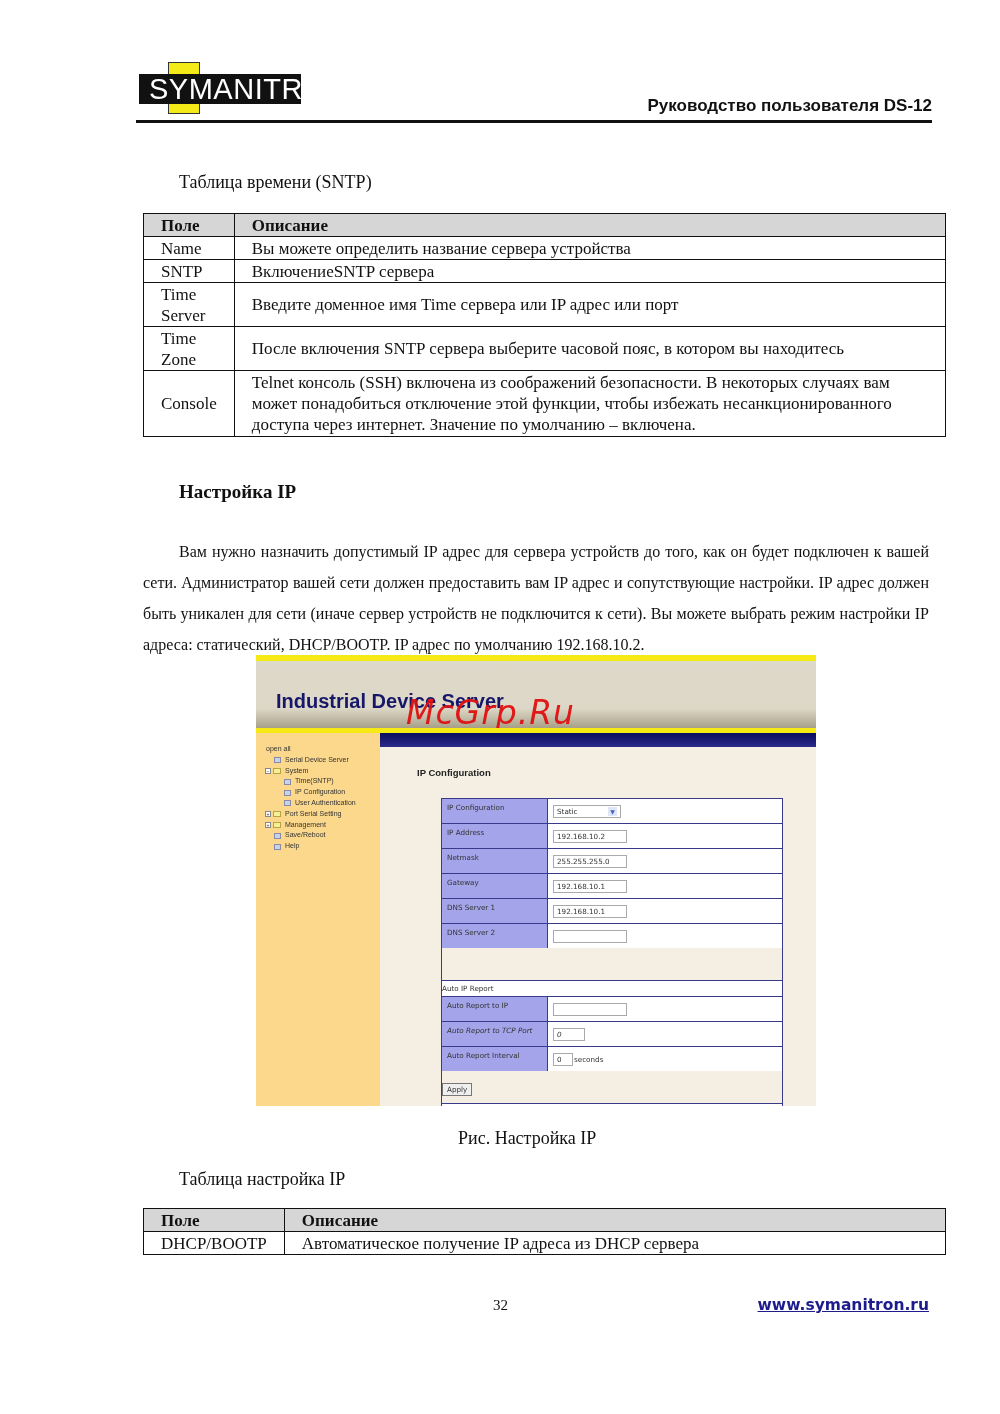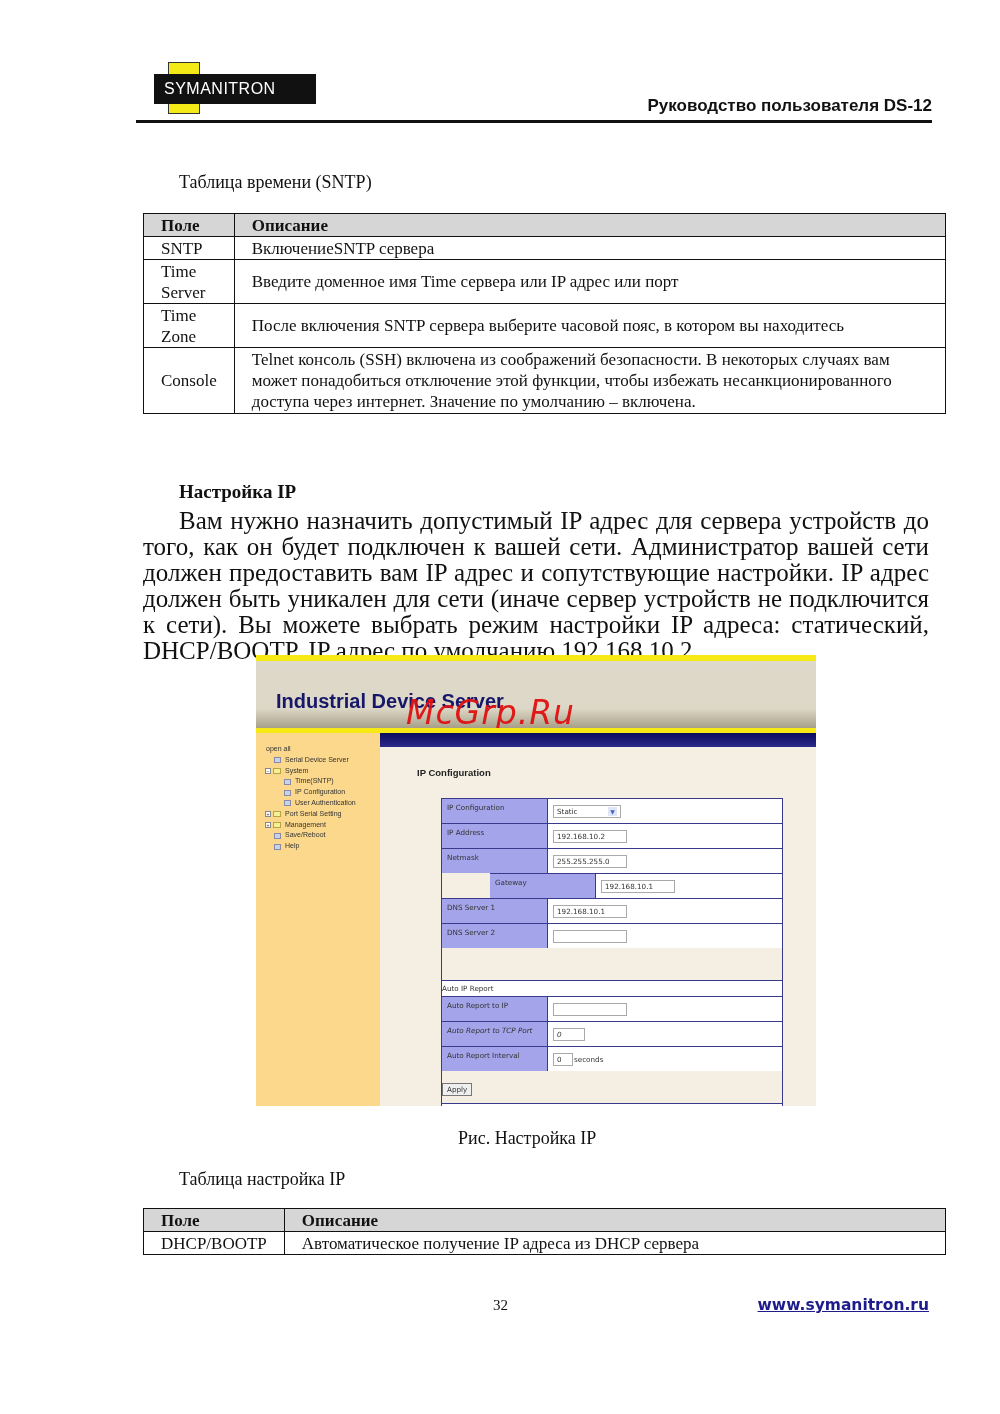--- a/index.html
+++ b/index.html
@@ -2,28 +2,28 @@
 <html><head>
 <meta charset="utf-8">
 <style>
   * { box-sizing: border-box; margin: 0; padding: 0; }
   html, body { width: 1000px; height: 1414px; background: #ffffff; overflow: hidden; }
   body { position: relative; font-family: "Liberation Serif", serif; color: #111; }
 
   
   .logo { position: absolute; left: 138px; top: 62px; width: 162px; height: 52px; }
   .logo-yellow { position: absolute; left: 30px; top: 0; width: 32px; height: 52px; background: #f4ea18; border: 1px solid #333; }
-  .logo-black { position: absolute; left: 16px; top: 12px; width: 162px; height: 30px; background: #111; color: #fff; font-family: "Liberation Sans", sans-serif; font-size: 16px; letter-spacing: 0.5px; line-height: 30px; padding-left: 10px; }
+  .logo-black { position: absolute; left: 1px; top: 12px; width: 162px; height: 30px; background: #111; color: #fff; font-family: "Liberation Sans", sans-serif; font-size: 29px; letter-spacing: 0.5px; line-height: 30px; padding-left: 10px; }
   .header-title { position: absolute; right: 68px; top: 96px; font-family: "Liberation Sans", sans-serif; font-weight: bold; font-size: 17px; color: #111; }
   .header-rule { position: absolute; left: 136px; top: 120px; width: 796px; height: 3px; background: #111; }
 
   
   .caption { position: absolute; font-size: 18px; }
   .section-title { position: absolute; left: 179px; top: 481px; font-size: 19px; font-weight: bold; }
-  .paragraph { position: absolute; left: 143px; top: 508px; width: 786px; font-size: 25px; line-height: 26px; text-align: justify; text-indent: 36px; }
+  .paragraph { position: absolute; left: 143px; top: 536px; width: 786px; font-size: 16px; line-height: 31px; text-align: justify; text-indent: 36px; }
 
   
   table.doc { position: absolute; border-collapse: collapse; font-size: 17px; }
   table.doc td, table.doc th { border: 1.5px solid #111; padding: 0 17px; vertical-align: middle; text-align: left; font-weight: normal; line-height: 21px; }
   table.doc th { background: #d6d6d6; font-weight: bold; }
 
   
   .figure { position: absolute; left: 256px; top: 655px; width: 560px; height: 451px; background: #f5efe3; overflow: hidden; }
   .fig-yellow-top { position: absolute; left: 0; top: 0; width: 560px; height: 6px; background: #f7ea14; }
   .fig-banner { position: absolute; left: 0; top: 6px; width: 560px; height: 68px; background: linear-gradient(#dedacb 0%, #dcd7c6 70%, #a59d85 100%); }
@@ -66,20 +66,24 @@
 <div class="header-rule"></div>
 
 <div class="caption" style="left:179px; top:172px;">Таблица времени (SNTP)</div>
 <table class="doc" style="left:143px; top:213px; width:803px;">
   <tbody>
       <tr style="height:23px;">
     <th style="width:86px;">Поле</th>
     <th>Описание</th>
   </tr>
   <tr style="height:23px;">
+    <td>Name</td>
+    <td>Вы можете определить название сервера устройства</td>
+  </tr>
+  <tr style="height:23px;">
     <td>SNTP</td>
     <td>ВключениеSNTP  сервера</td>
   </tr>
   <tr style="height:44px;">
     <td>Time Server</td>
     <td>Введите доменное имя Time сервера или IP адрес или порт</td>
   </tr>
   <tr style="height:44px;">
     <td style="white-space:normal; width:86px;">Time Zone</td>
     <td>После включения SNTP сервера выберите часовой пояс, в котором вы находитесь</td>
@@ -165,21 +169,21 @@
       <div class="cfg-value">
           <div class="cfg-input" style="width:74px;">192.168.10.2</div>
         </div>
     </div>
     <div class="cfg-row" style="height:25px;">
       <div class="cfg-label">Netmask</div>
       <div class="cfg-value">
           <div class="cfg-input" style="width:74px;">255.255.255.0</div>
         </div>
     </div>
-    <div class="cfg-row" style="height:25px;margin-left:48px;">
+    <div class="cfg-row" style="height:25px;">
       <div class="cfg-label">Gateway</div>
       <div class="cfg-value">
           <div class="cfg-input" style="width:74px;">192.168.10.1</div>
         </div>
     </div>
     <div class="cfg-row" style="height:25px;">
       <div class="cfg-label">DNS Server 1</div>
       <div class="cfg-value">
           <div class="cfg-input" style="width:74px;">192.168.10.1</div>
         </div>

